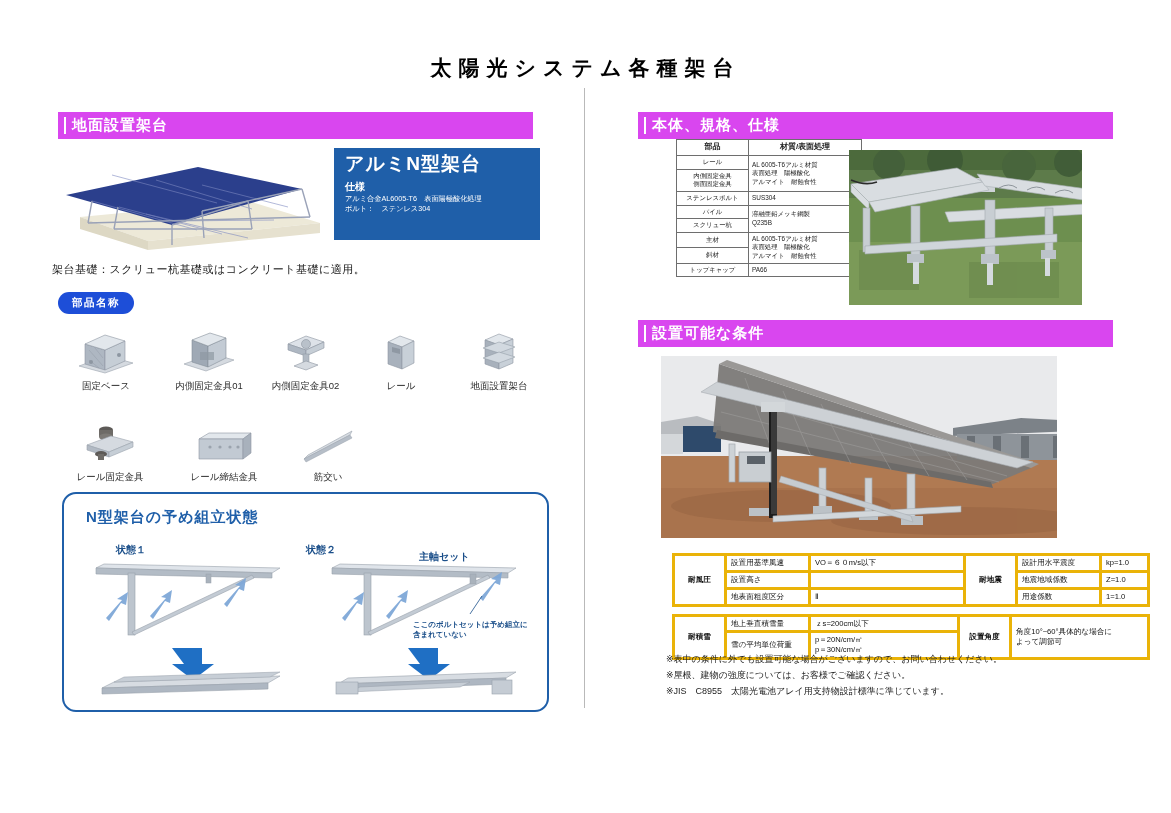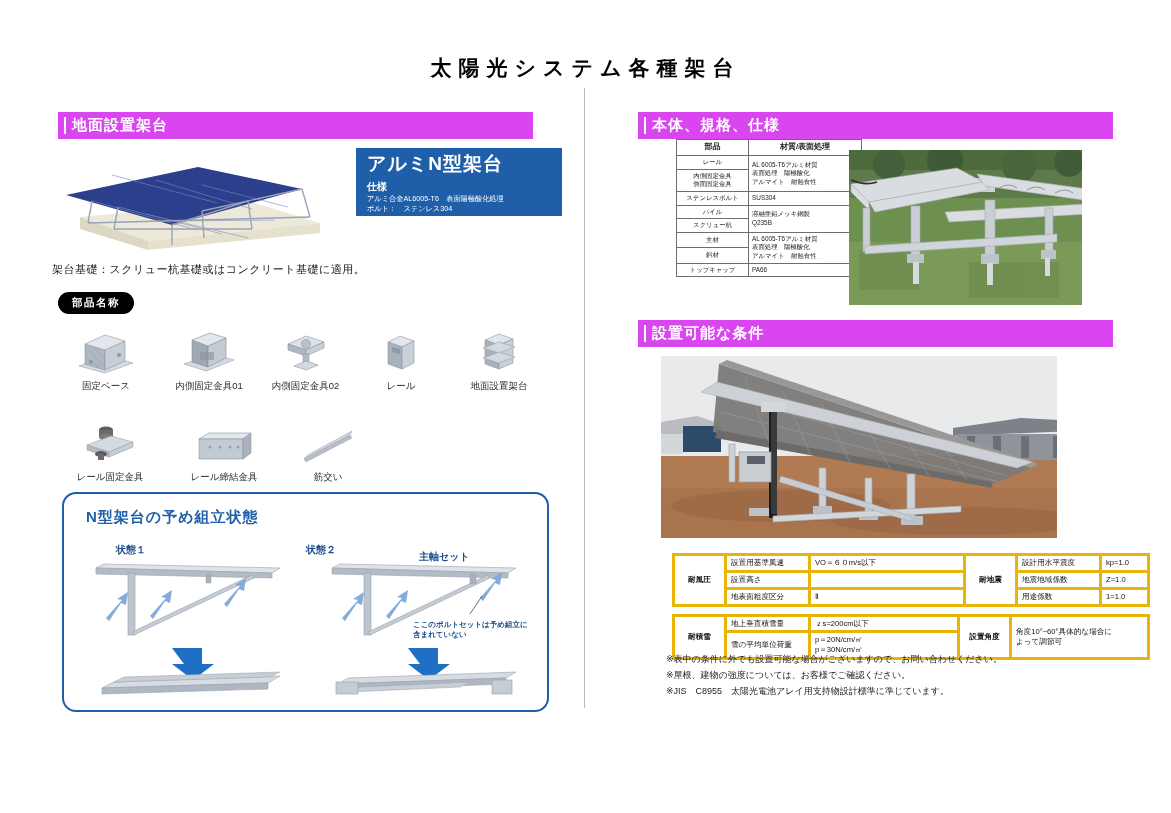--- a/index.html
+++ b/index.html
@@ -44,35 +44,35 @@
   #bar-ground  { left: 58px;  top: 112px; width: 475px; height: 27px; }
   #bar-body    { left: 638px; top: 112px; width: 475px; height: 27px; }
   #bar-cond    { left: 638px; top: 320px; width: 475px; height: 27px; }
 
   
   .hero { position: absolute; left: 52px; top: 145px; width: 280px; height: 105px; }
   .hero svg { width: 100%; height: 100%; }
 
   
   .prod-card {
-    position: absolute; left: 334px; top: 148px; width: 206px; height: 68px;
-    background: #1f5fa9; color: #fff; padding: 6px 9px 0 11px; margin-left: 22px;
+    position: absolute; left: 334px; top: 148px; width: 206px; height: 92px;
+    background: #1f5fa9; color: #fff; padding: 6px 9px 0 11px;
   }
   .prod-card .pname { font-size: 19px; font-weight: bold; letter-spacing: 1px; line-height: 1.1; }
   .prod-card .plabel { font-size: 10px; font-weight: bold; margin-top: 5px; }
   .prod-card .pline { font-size: 7.2px; line-height: 1.45; white-space: nowrap; }
 
   .note-found {
     position: absolute; left: 52px; top: 262px;
     font-size: 11px; color: #1a1a1a; letter-spacing: .5px;
   }
 
   .pill {
     position: absolute; left: 58px; top: 292px;
-    background: #000000; color: #fff;
+    background: #1d4ed8; color: #fff;
     font-size: 10.5px; font-weight: bold;
     padding: 4px 14px; border-radius: 11px; letter-spacing: 1.5px;
   }
 
   
   .parts { position: absolute; left: 52px; top: 322px; width: 500px; }
   .parts-row { display: flex; align-items: flex-end; }
   .part { text-align: center; }
   .part .art { height: 52px; display: flex; align-items: flex-end; justify-content: center; }
   .part .art svg { display:block; }

